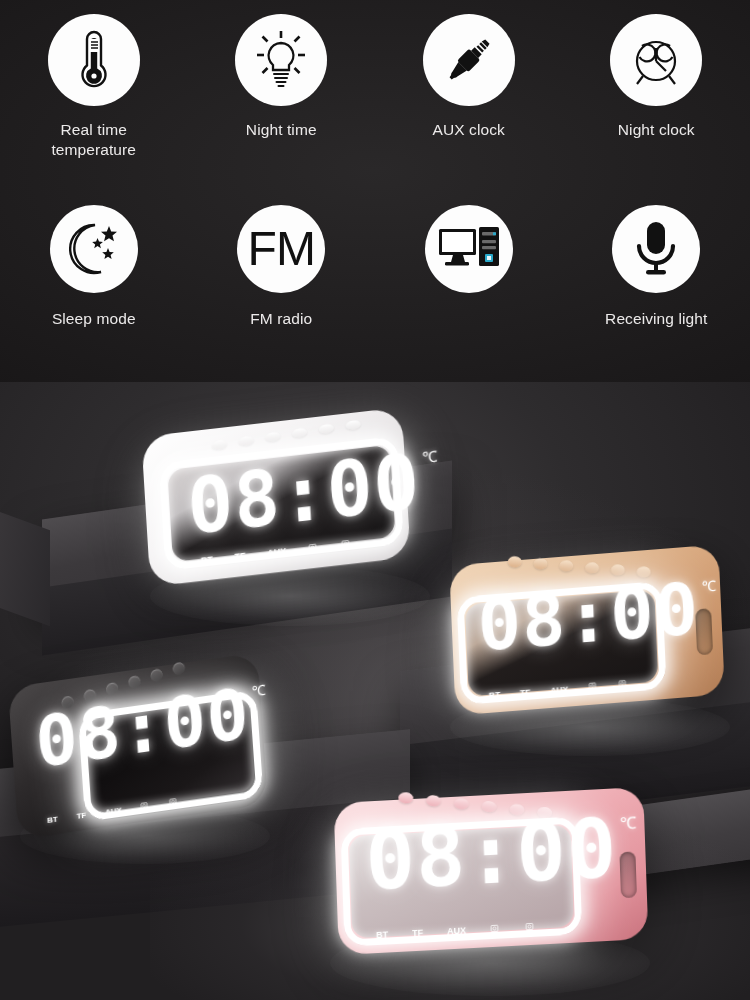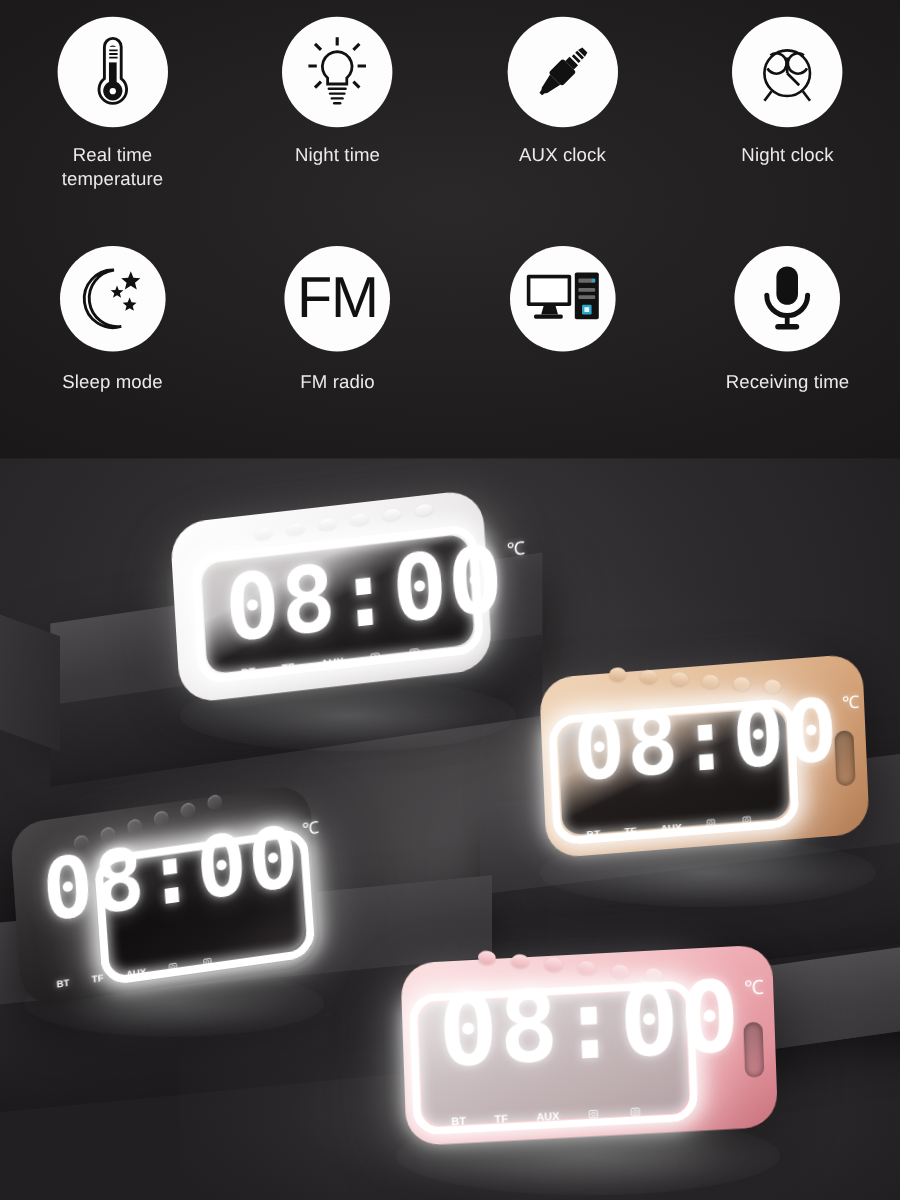--- a/index.html
+++ b/index.html
@@ -444,21 +444,21 @@
 
       <div class="feat">
         <div class="feat-circle">
           <svg width="50" height="60" viewBox="0 0 50 60" aria-hidden="true">
             <rect x="16" y="3" width="18" height="32" rx="9" fill="#111"></rect>
             <path d="M8 27 a17 17 0 0 0 34 0" fill="none" stroke="#111" stroke-width="4.2" stroke-linecap="round"></path>
             <line x1="25" y1="44" x2="25" y2="52" stroke="#111" stroke-width="4"></line>
             <rect x="15" y="51" width="20" height="4.6" rx="2.3" fill="#111"></rect>
           </svg>
         </div>
-        <div class="feat-label">Receiving time</div>
+        <div class="feat-label">Receiving light</div>
       </div>
 
     </div>
   </div>
 
   <div class="scene">
 
     <div class="block pb1"></div>
     <div class="block pb1-front"></div>
     <div class="block pb1-side"></div>

